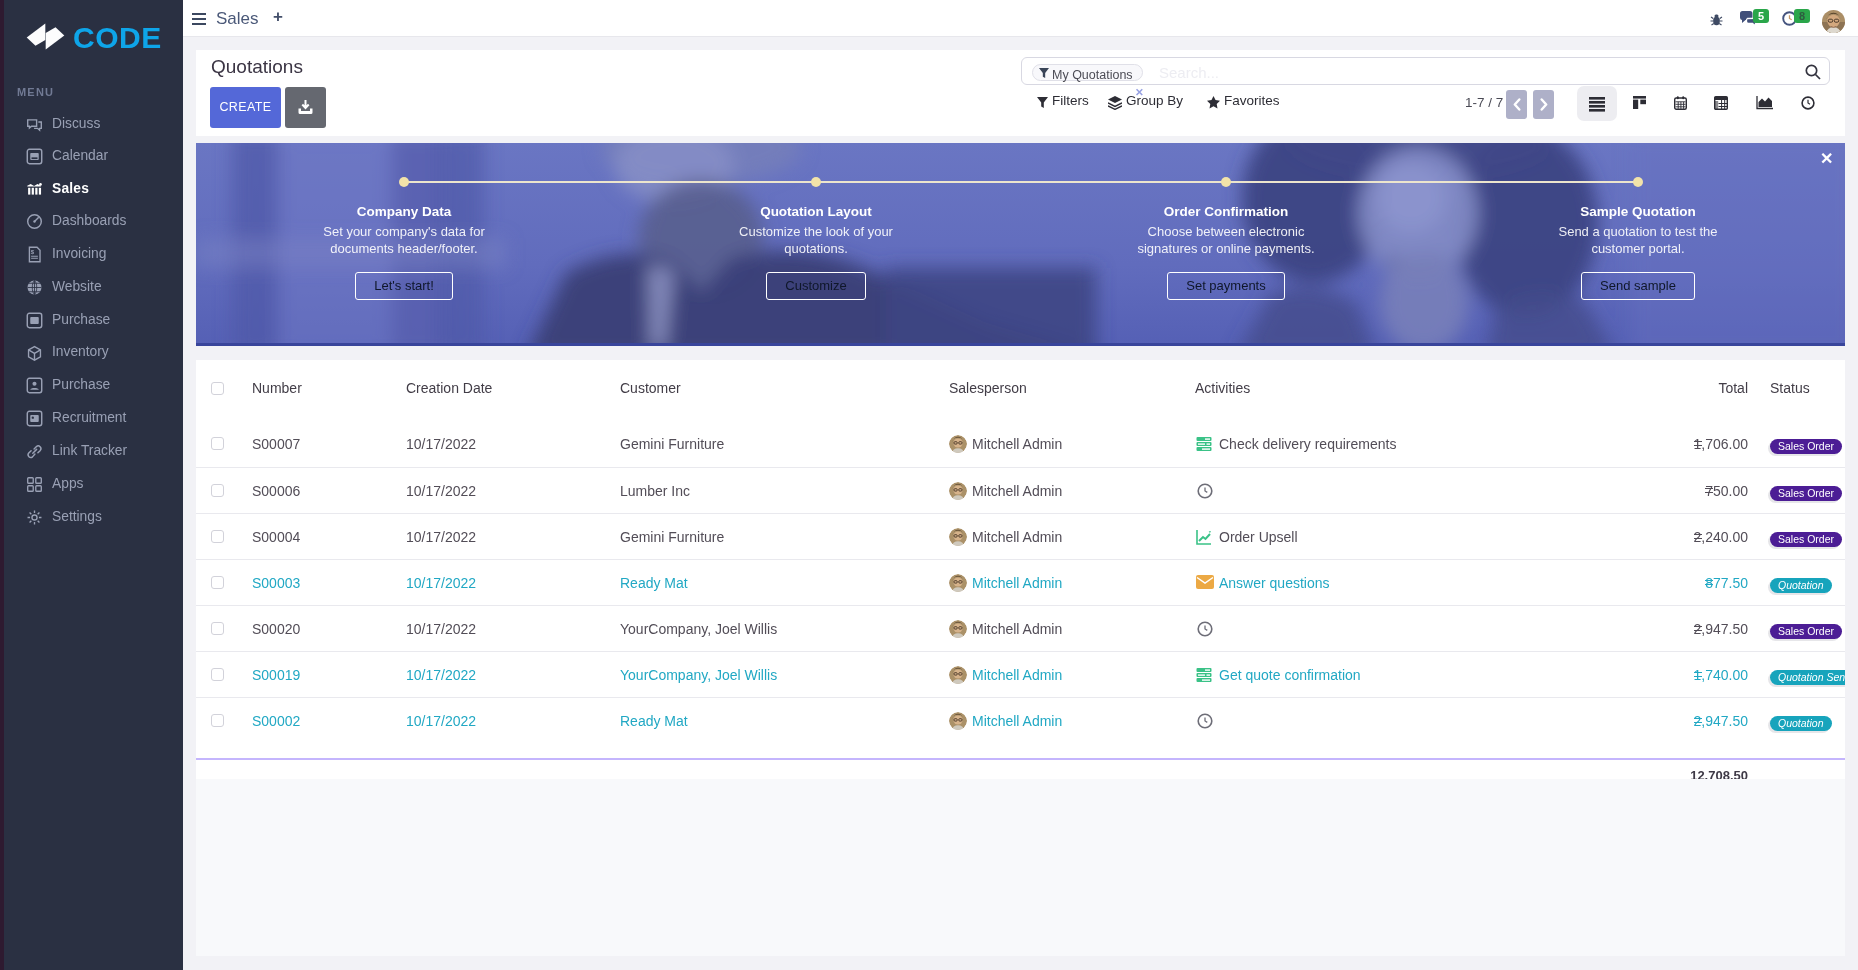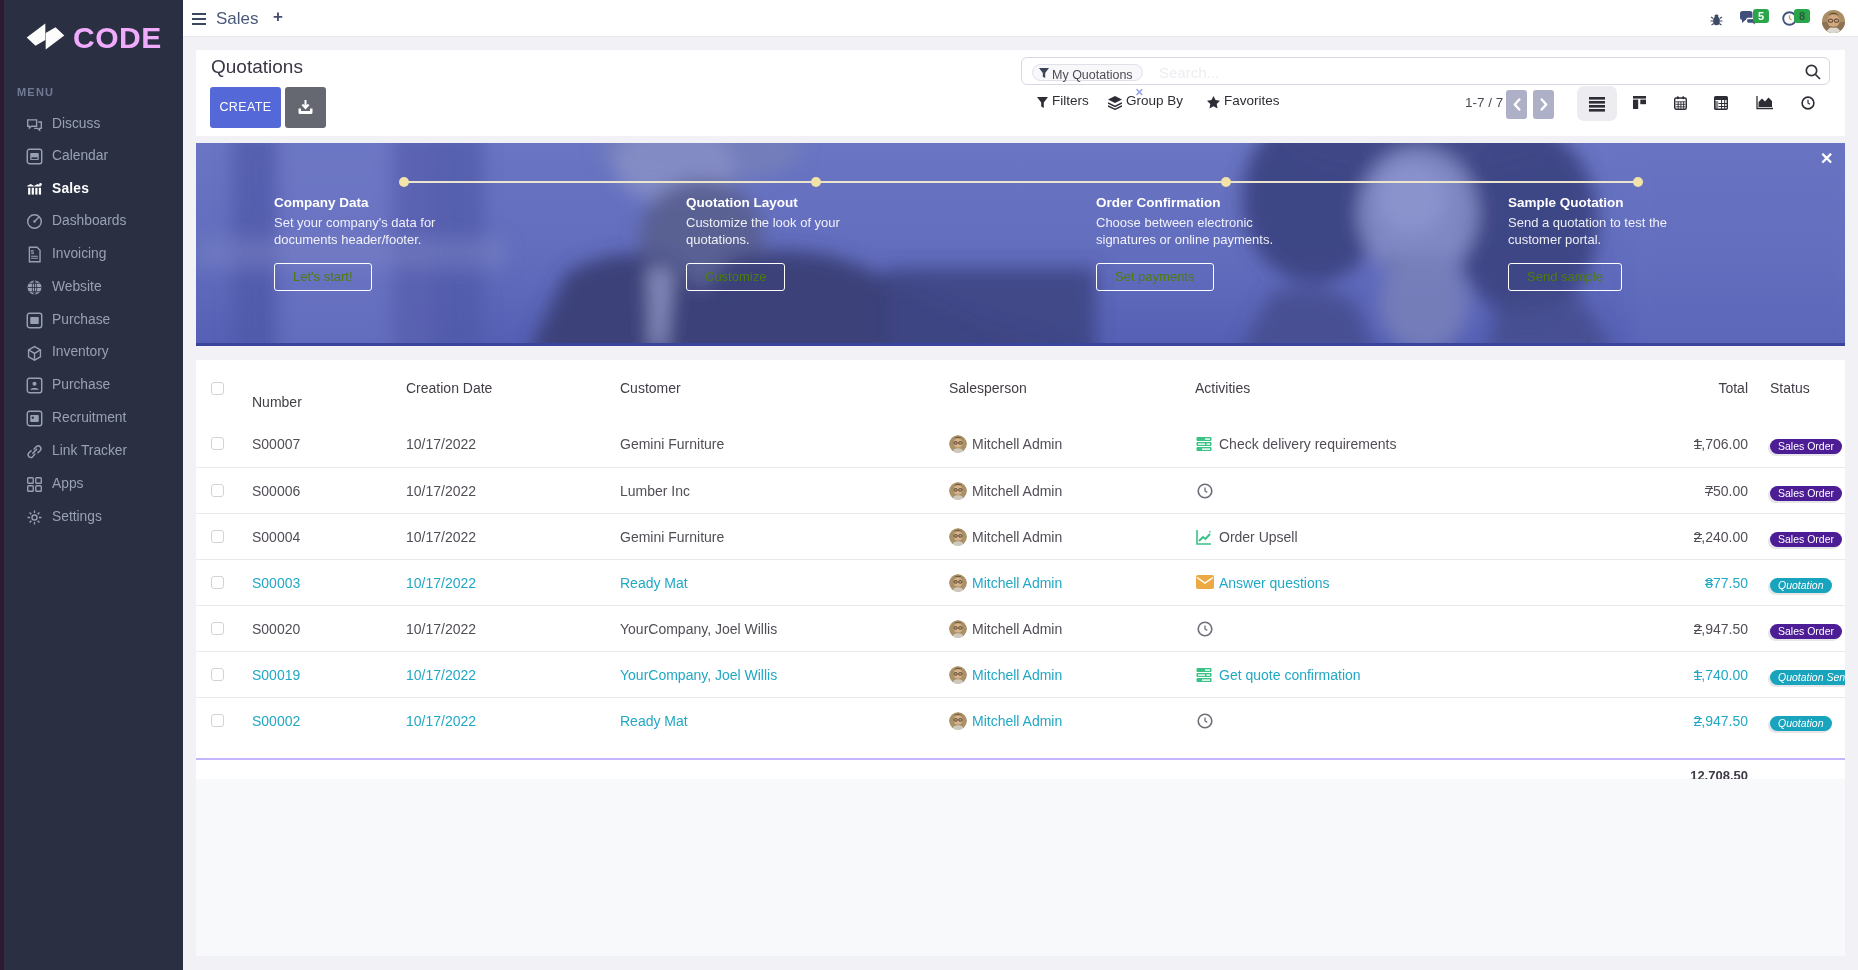--- a/index.html
+++ b/index.html
@@ -1,20 +1,20 @@
 <!DOCTYPE html>
 <html><head>
 <meta charset="utf-8">
 <style>
 * { margin:0; padding:0; box-sizing:border-box; }
 html,body { width:1858px; height:970px; overflow:hidden; font-family:"Liberation Sans", sans-serif; background:#f2f2f6; }
 #sidebar { position:absolute; left:0; top:0; width:183px; height:970px; background:#2a3042; }
 #lstrip { position:absolute; left:0; top:0; width:4px; height:970px; background:#2e1a30; z-index:9; }
 #logo { position:absolute; left:26px; top:20px; }
-#logotext { position:absolute; left:73px; top:21px; color:#f0abfc; font-size:30px; font-weight:bold; letter-spacing:0.5px; }
+#logotext { position:absolute; left:73px; top:21px; color:#0ea5e9; font-size:30px; font-weight:bold; letter-spacing:0.5px; }
 #menulabel { position:absolute; left:17px; top:86px; color:#717a94; font-size:11px; font-weight:bold; letter-spacing:1.2px; }
 .mitem { position:absolute; left:0; width:183px; height:33px; color:#99a0b4; font-size:13.8px; }
 .mitem .mic { position:absolute; left:26px; top:8px; width:17px; height:17px; }
 .mitem .mtxt { position:absolute; left:52px; top:8px; }
 .mitem.active { color:#fff; } .mitem.active .mtxt { font-weight:bold; letter-spacing:0.2px; }
 #main { position:absolute; left:183px; top:0; width:1675px; height:970px; background:#f2f2f6; }
 #navbar { position:absolute; left:0; top:0; width:1675px; height:37px; background:#fff; border-bottom:1px solid #e7e7ec; }
 #hamb { position:absolute; left:9px; top:13px; width:14px; height:12px; }
 #hamb div { height:2px; background:#3c4860; margin-bottom:3px; }
 #navtitle { position:absolute; left:33px; top:9px; font-size:17px; color:#4a5878; }
@@ -30,24 +30,24 @@
 #cp2 { position:absolute; left:0px; top:39px; width:1649px; height:40px; font-size:13.5px; color:#2d2d35; }
 .cbtn { position:absolute; top:4px; }
 #pagetxt { position:absolute; left:1269px; top:6px; color:#4a4a55; }
 .pgbtn { position:absolute; top:1px; width:21px; height:29px; background:#aeb0c8; border-radius:3px; text-align:center; padding-top:8px; }
 .vicon { position:absolute; top:7px; width:16px; height:16px; }
 #vactive { position:absolute; left:1381px; top:-3px; width:40px; height:35px; background:#ededf1; border-radius:7px; }
 #banner { position:absolute; left:13px; top:143px; width:1649px; height:203px; overflow:hidden; }
 #bannersvg { position:absolute; left:0; top:0; }
 .bline { position:absolute; left:208px; top:38px; width:1234px; height:2px; background:#ece5cd; }
 .bdot { position:absolute; top:34px; width:10px; height:10px; border-radius:50%; background:#f2e3a9; }
-.bstep { position:absolute; top:52px; width:260px; color:#fff; }
+.bstep { position:absolute; top:61px; width:260px; text-align:center; color:#fff; }
 .bstep h3 { font-size:13.5px; margin-bottom:5px; }
 .bstep p { font-size:13px; line-height:16.5px; color:rgba(255,255,255,0.9); }
-.bbtn { display:inline-block; margin-top:15px; border:1px solid #fff; border-radius:3px; color:#4d7c0f; font-size:13px; padding:5px 18px 6px; }
+.bbtn { display:inline-block; margin-top:15px; border:1px solid #fff; border-radius:3px; color:#0f172a; font-size:13px; padding:5px 18px 6px; }
 #bclose { position:absolute; left:1624px; top:6px; color:#fff; font-size:16px; font-weight:bold; }
 #tpanel { position:absolute; left:13px; top:360px; width:1649px; height:419px; background:#fff; overflow:hidden; }
 .dd { position:relative; display:inline-block; width:8px; height:10px; margin-right:-8px; }
 .dd::before, .dd::after { content:""; position:absolute; left:0; right:0; height:1.3px; background:currentColor; }
 .dd::before { top:1.5px; } .dd::after { top:5.5px; }
 #tbelow { position:absolute; left:13px; top:779px; width:1649px; height:177px; background:#f8f9fb; }
 .trow { position:absolute; left:0; width:1649px; height:46px; }
 .tsep { border-top:1px solid #e9e9ee; }
 .cb { position:absolute; left:15px; width:13px; height:13px; border:1px solid #d2d2da; border-radius:3px; background:#fff; }
 .c-num { position:absolute; left:56px; }
@@ -351,21 +351,21 @@
     <div class="bdot" style="left:1437px"></div>
     <div class="bstep" style="left:78px"><h3>Company Data</h3><p>Set your company's data for<br>documents header/footer.</p><span class="bbtn">Let's start!</span></div>
     <div class="bstep" style="left:490px"><h3>Quotation Layout</h3><p>Customize the look of your<br>quotations.</p><span class="bbtn">Customize</span></div>
     <div class="bstep" style="left:900px"><h3>Order Confirmation</h3><p>Choose between electronic<br>signatures or online payments.</p><span class="bbtn">Set payments</span></div>
     <div class="bstep" style="left:1312px"><h3>Sample Quotation</h3><p>Send a quotation to test the<br>customer portal.</p><span class="bbtn">Send sample</span></div>
     <div id="bclose">✕</div>
   </div>
   <div id="tpanel">
     <div id="thead">
       <div class="cb" style="top:22px"></div>
-      <div class="c-num" style="top:34px">Number</div>
+      <div class="c-num" style="top:20px">Number</div>
       <div class="c-date" style="top:20px">Creation Date</div>
       <div class="c-cust" style="top:20px">Customer</div>
       <div class="c-sp" style="top:20px;left:753px">Salesperson</div>
       <div class="c-act" style="top:20px;left:999px">Activities</div>
       <div class="c-tot" style="top:20px">Total</div>
       <div class="c-st" style="top:20px">Status</div>
     </div>
     <div class="trow" style="top:61px">
       <div class="cb" style="top:16px"></div>
       <div class="c-num rowtxt " style="top:15px">S00007</div>

